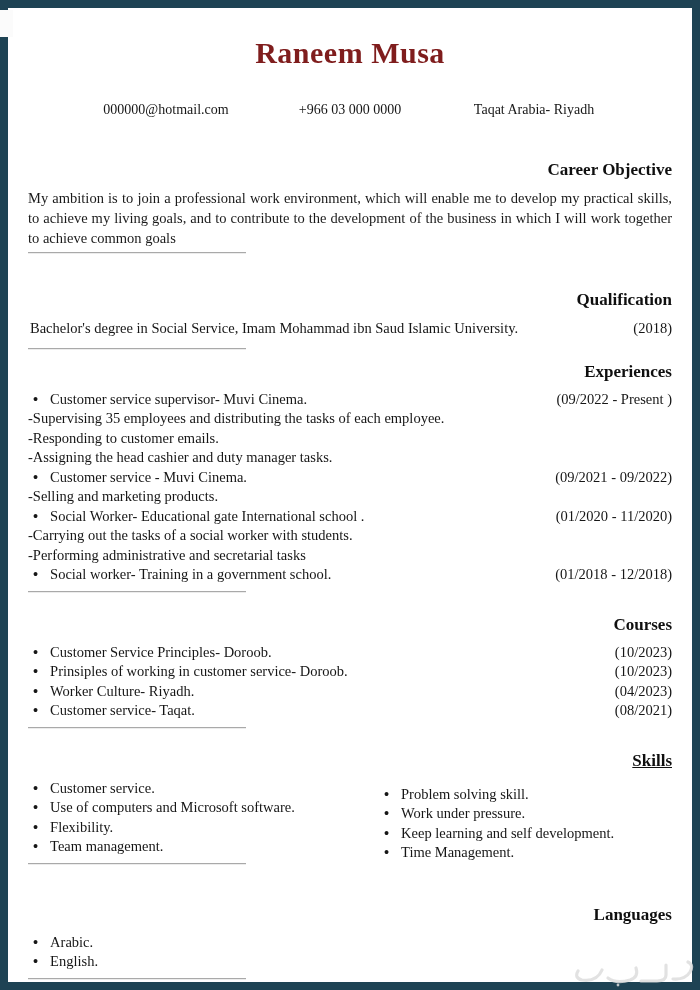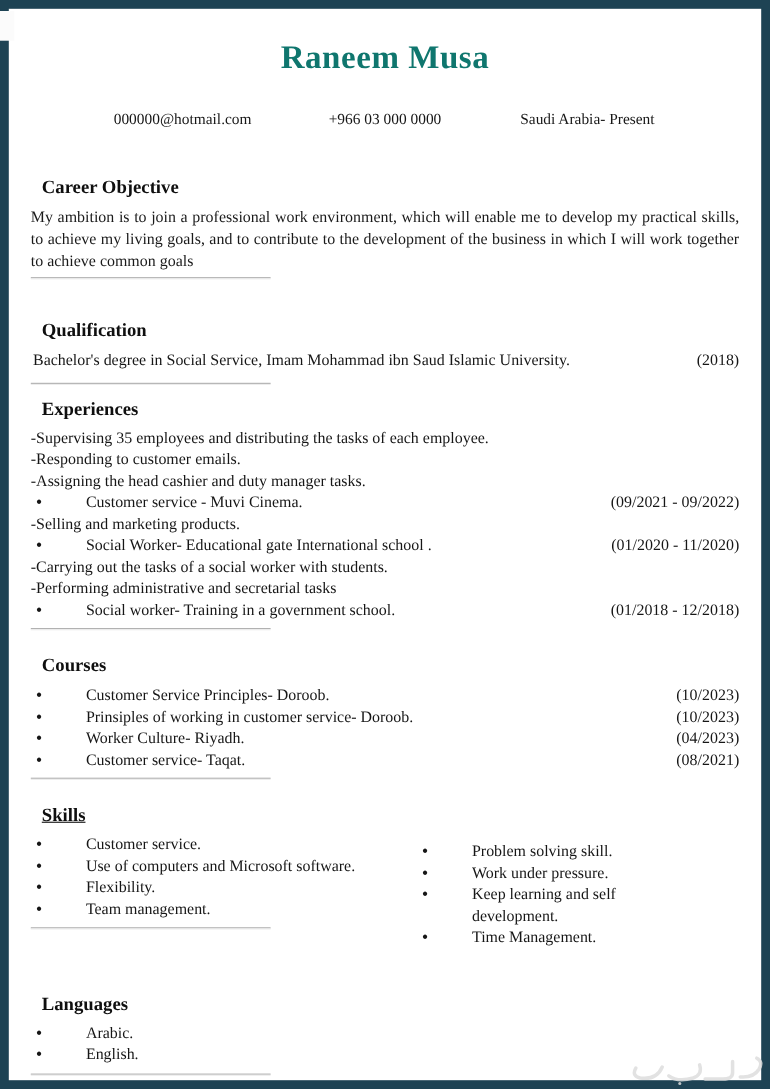--- a/index.html
+++ b/index.html
@@ -3,40 +3,40 @@
 <meta charset="utf-8">
 <style>
   html,body{margin:0;padding:0;background:#e9e9e9;}
   .viewport{position:relative;width:700px;height:990px;background:#1e4354;overflow:hidden;
             font-family:"Liberation Serif","DejaVu Serif",serif;color:#161616;}
   .page{position:absolute;left:8px;top:8px;right:8px;bottom:8px;background:#ffffff;
         padding:0 20px;box-sizing:border-box;overflow:hidden;}
   .notch{position:absolute;left:0;top:10px;width:13px;height:27px;background:#fbfbfb;z-index:3;}
 
   .name{margin:26px 0 0 0;text-align:center;font-size:30px;line-height:38px;font-weight:bold;
-        letter-spacing:.5px;color:#0f766e;}
+        letter-spacing:.5px;color:#7f1d1d;}
   .contact{display:flex;margin-top:30px;padding:0 46px;font-size:14px;}
   .contact span{flex:1;text-align:center;white-space:nowrap;}
 
-  .h2{font-size:17px;line-height:20px;font-weight:bold;margin:0 0 0 10px;color:#0f0f0f;}
+  .h2{font-size:17px;line-height:20px;font-weight:bold;margin:0 0 0 10px;color:#0f0f0f;text-align:right;}
   .mt-career{margin-top:42px;}
   .mt-qual{margin-top:36px;}
   .mt-exp{margin-top:12px;}
   .mt-courses{margin-top:22px;}
   .mt-skills{margin-top:22px;text-decoration:underline;}
   .mt-lang{margin-top:40px;}
 
   .para{margin:8px 0 0 0;font-size:14.5px;line-height:20px;text-align:justify;color:#1a1a1a;}
 
   .divider{width:218px;height:2px;margin-top:6px;
            border-top:1px solid #a9a9a9;border-bottom:1px solid #ececec;box-sizing:border-box;}
   .divider.after-para{margin-top:4px;}
   .divider.after-qual{margin-top:9px;}
 
-  .row{display:flex;align-items:baseline;font-size:14.5px;line-height:19.5px;gap:28px;}
+  .row{display:flex;align-items:baseline;font-size:14.5px;line-height:19.5px;}
   .row .date{margin-left:auto;white-space:nowrap;padding-left:10px;}
   .qual-row{margin-top:9px;padding-left:2px;}
 
   .list{margin-top:8px;}
   .bullet-row{padding-left:5px;}
   .bullet-row .b::before{content:"\2022";font-weight:bold;}
   .bullet-row .b{margin-right:12px;}
   .detail{font-size:14.5px;line-height:19.5px;}
 
   .skills-wrap{display:flex;margin-top:8px;}
@@ -51,37 +51,42 @@
 
 <div class="viewport">
   <div class="notch"></div>
   <div class="page">
 
     <div class="name">Raneem Musa</div>
 
     <div class="contact">
       <span>000000@hotmail.com</span>
       <span>+966 03 000 0000</span>
-      <span>Saudi Arabia- Present</span>
+      <span>Taqat Arabia- Riyadh</span>
     </div>
 
     <div class="h2 mt-career">Career Objective</div>
     <p class="para">My ambition is to join a professional work environment, which will enable me to develop my practical skills, to achieve my living goals, and to contribute to the development of the business in which I will work together to achieve common goals</p>
     <div class="divider after-para"></div>
 
     <div class="h2 mt-qual">Qualification</div>
     <div class="row qual-row">
       <span>Bachelor's degree in Social Service, Imam Mohammad ibn Saud Islamic University.</span>
       <span class="date">(2018)</span>
     </div>
     <div class="divider after-qual"></div>
 
     <div class="h2 mt-exp">Experiences</div>
     <div class="list">
 
+      <div class="row bullet-row">
+        <span class="b"></span>
+        <span>Customer service supervisor- Muvi Cinema.</span>
+        <span class="date">(09/2022 - Present )</span>
+      </div>
       <div class="detail">-Supervising 35 employees and distributing the tasks of each employee.</div>
       <div class="detail">-Responding to customer emails.</div>
       <div class="detail">-Assigning the head cashier and duty manager tasks.</div>
 
       <div class="row bullet-row">
         <span class="b"></span>
         <span>Customer service - Muvi Cinema.</span>
         <span class="date">(09/2021 - 09/2022)</span>
       </div>
       <div class="detail">-Selling and marketing products.</div>

